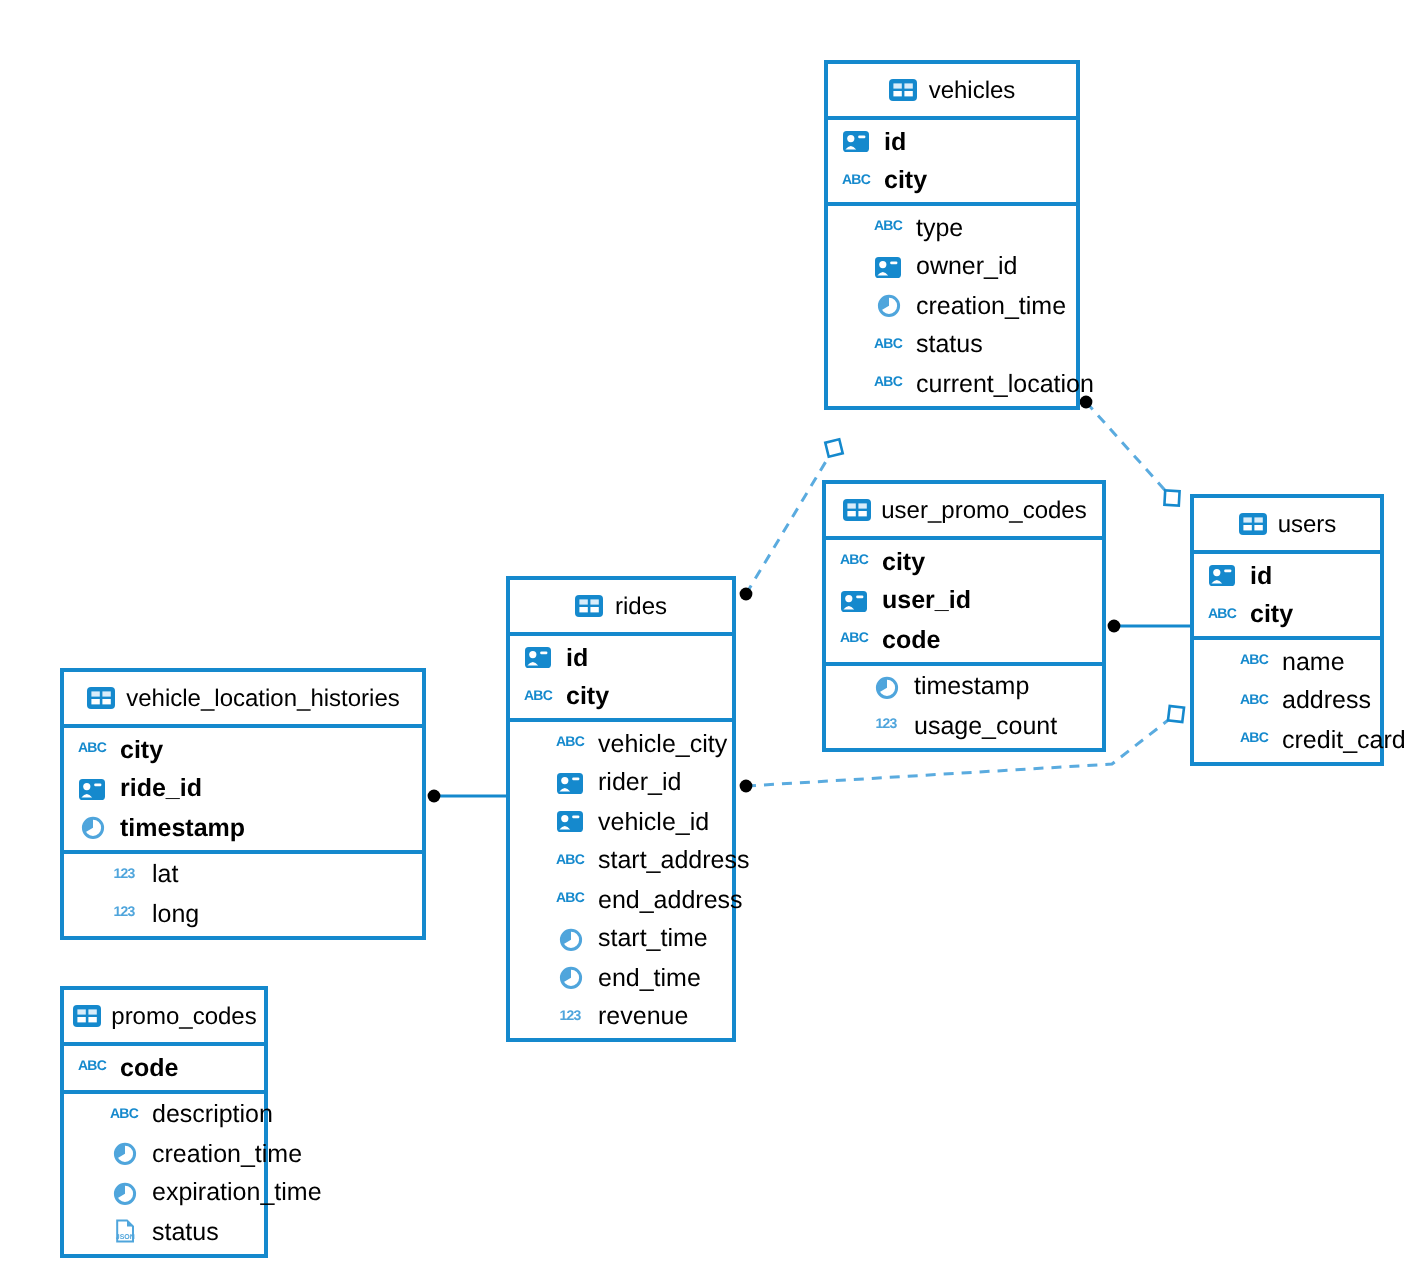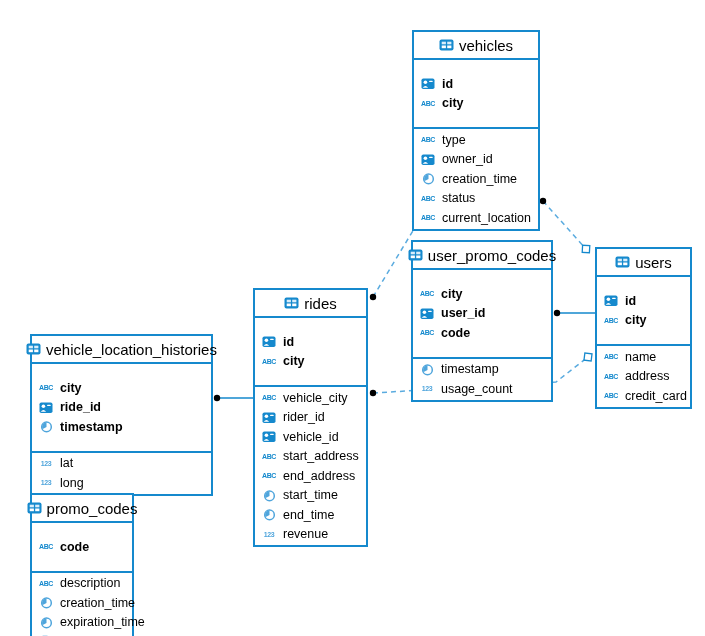--- a/index.html
+++ b/index.html
@@ -7,24 +7,24 @@
     position:relative;width:705px;height:636px;background:#fff;overflow:hidden;
     font-family:"Liberation Sans",sans-serif;
   }
   #lines-layer{position:absolute;left:0;top:0;width:705px;height:636px;}
   .ertable{
     position:absolute;background:#fff;box-sizing:border-box;
     border:2px solid var(--accent);
   }
   .ertable .hdr{
     height:26px;display:flex;align-items:center;justify-content:center;gap:5px;
-    border-bottom:2px solid var(--accent);font-size:15px;color:#000;white-space:nowrap;
+    border-bottom:2px solid var(--accent);font-size:12px;color:#000;white-space:nowrap;
   }
-  .sec-pk{border-bottom:2px solid var(--accent);padding:14px 0;}
-  .sec-fields{padding:1px 0;}
+  .sec-pk{border-bottom:2px solid var(--accent);padding:1px 0;}
+  .sec-fields{padding:1px 16px;}
   .row{
     height:19.5px;display:flex;align-items:center;gap:5px;padding-left:5px;
     font-size:12.5px;color:#000;white-space:nowrap;
   }
   .row.pk{font-weight:700;}
   .cicon{width:18px;min-width:18px;display:flex;align-items:center;justify-content:center;}
   .cicon svg{display:block;}
   .txt-icon{font-size:7px;font-weight:700;letter-spacing:-0.4px;line-height:1;}
   .hdr svg{display:block;}
 </style>

